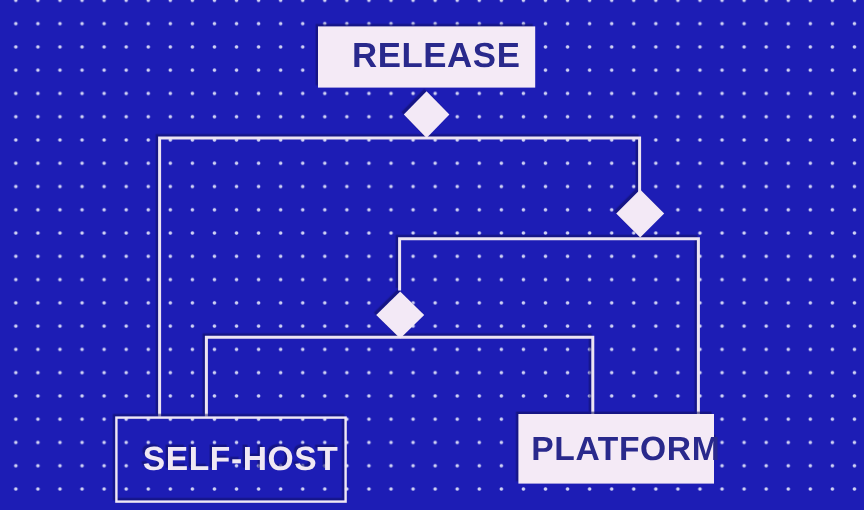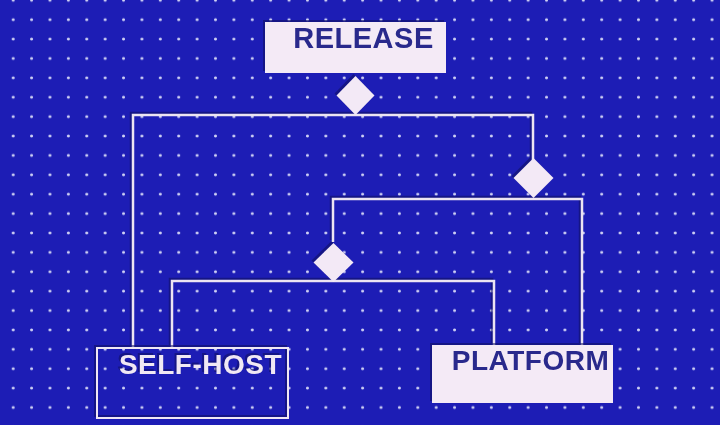--- a/index.html
+++ b/index.html
@@ -21,40 +21,41 @@
   }
   svg.connectors {
     position: absolute;
     left: 0; top: 0;
     width: 720px; height: 425px;
     filter: drop-shadow(-2px -2px 0 rgba(14,14,92,0.55));
   }
   .node {
     position: absolute;
     display: flex;
+    align-items: center;
     justify-content: center;
     box-sizing: border-box;
     font-weight: bold;
     letter-spacing: 0.5px;
     white-space: nowrap;
     filter: drop-shadow(-2px -2px 0 rgba(14,14,92,0.55));
     padding-left: 16px;
   }
   .node.filled {
     background: #f4eaf6;
     color: #29298c;
   }
   .node.outlined {
     background: transparent;
     border: 2.5px solid #f0e8f4;
     color: #f0e8f4;
   }
   #node-release  { left: 265px; top: 22px;  width: 181px; height: 51px; font-size: 29px; }
   #node-selfhost { left: 96px;  top: 347px; width: 193px; height: 72px; font-size: 28px; }
-  #node-platform { left: 432px; top: 345px; width: 181px; height: 58px; font-size: 28px; }
+  #node-platform { left: 432px; top: 345px; width: 163px; height: 58px; font-size: 28px; }
 </style>
 </head>
 <body>
 
 <div id="stage">
 
   <svg class="connectors" viewBox="0 0 720 425" xmlns="http://www.w3.org/2000/svg">
     <g stroke="#ece4f2" stroke-width="2.5" fill="none">
 
       <path d="M133 347 V115 H533 V160"></path>

